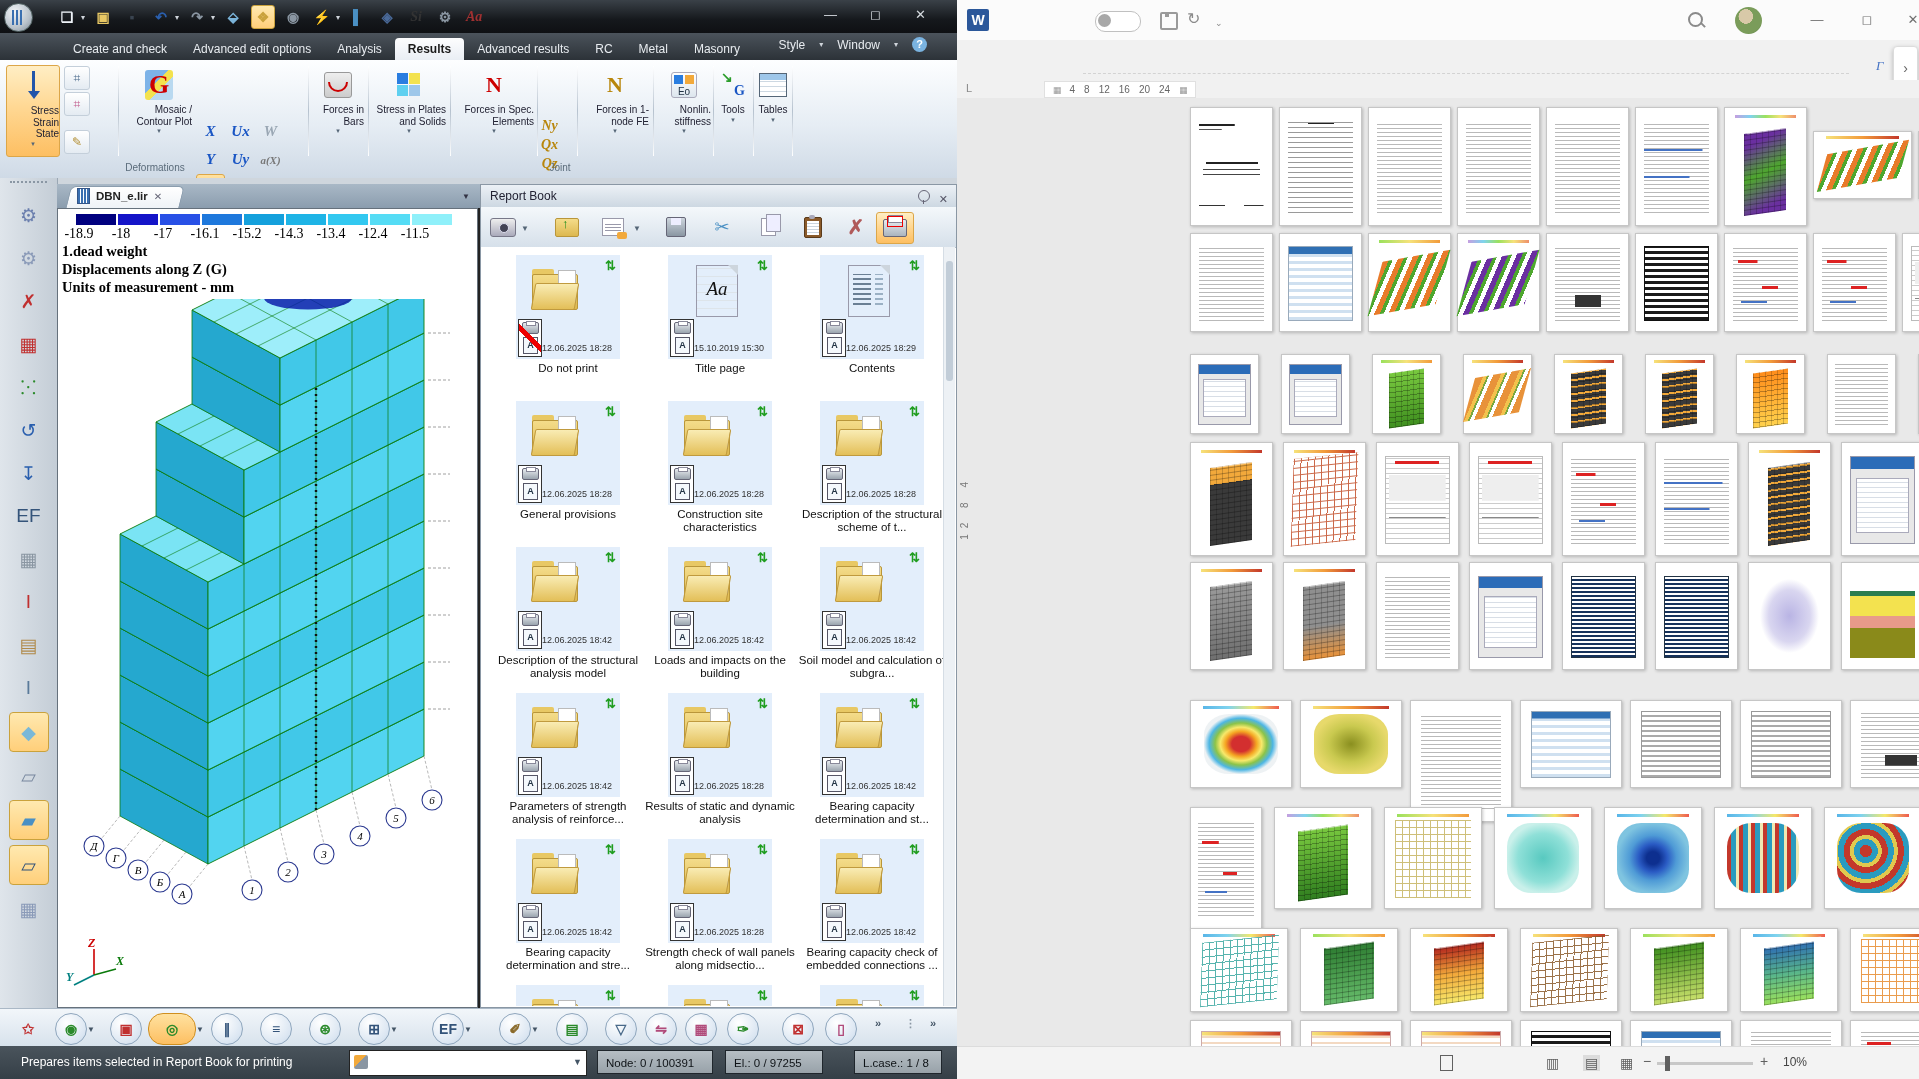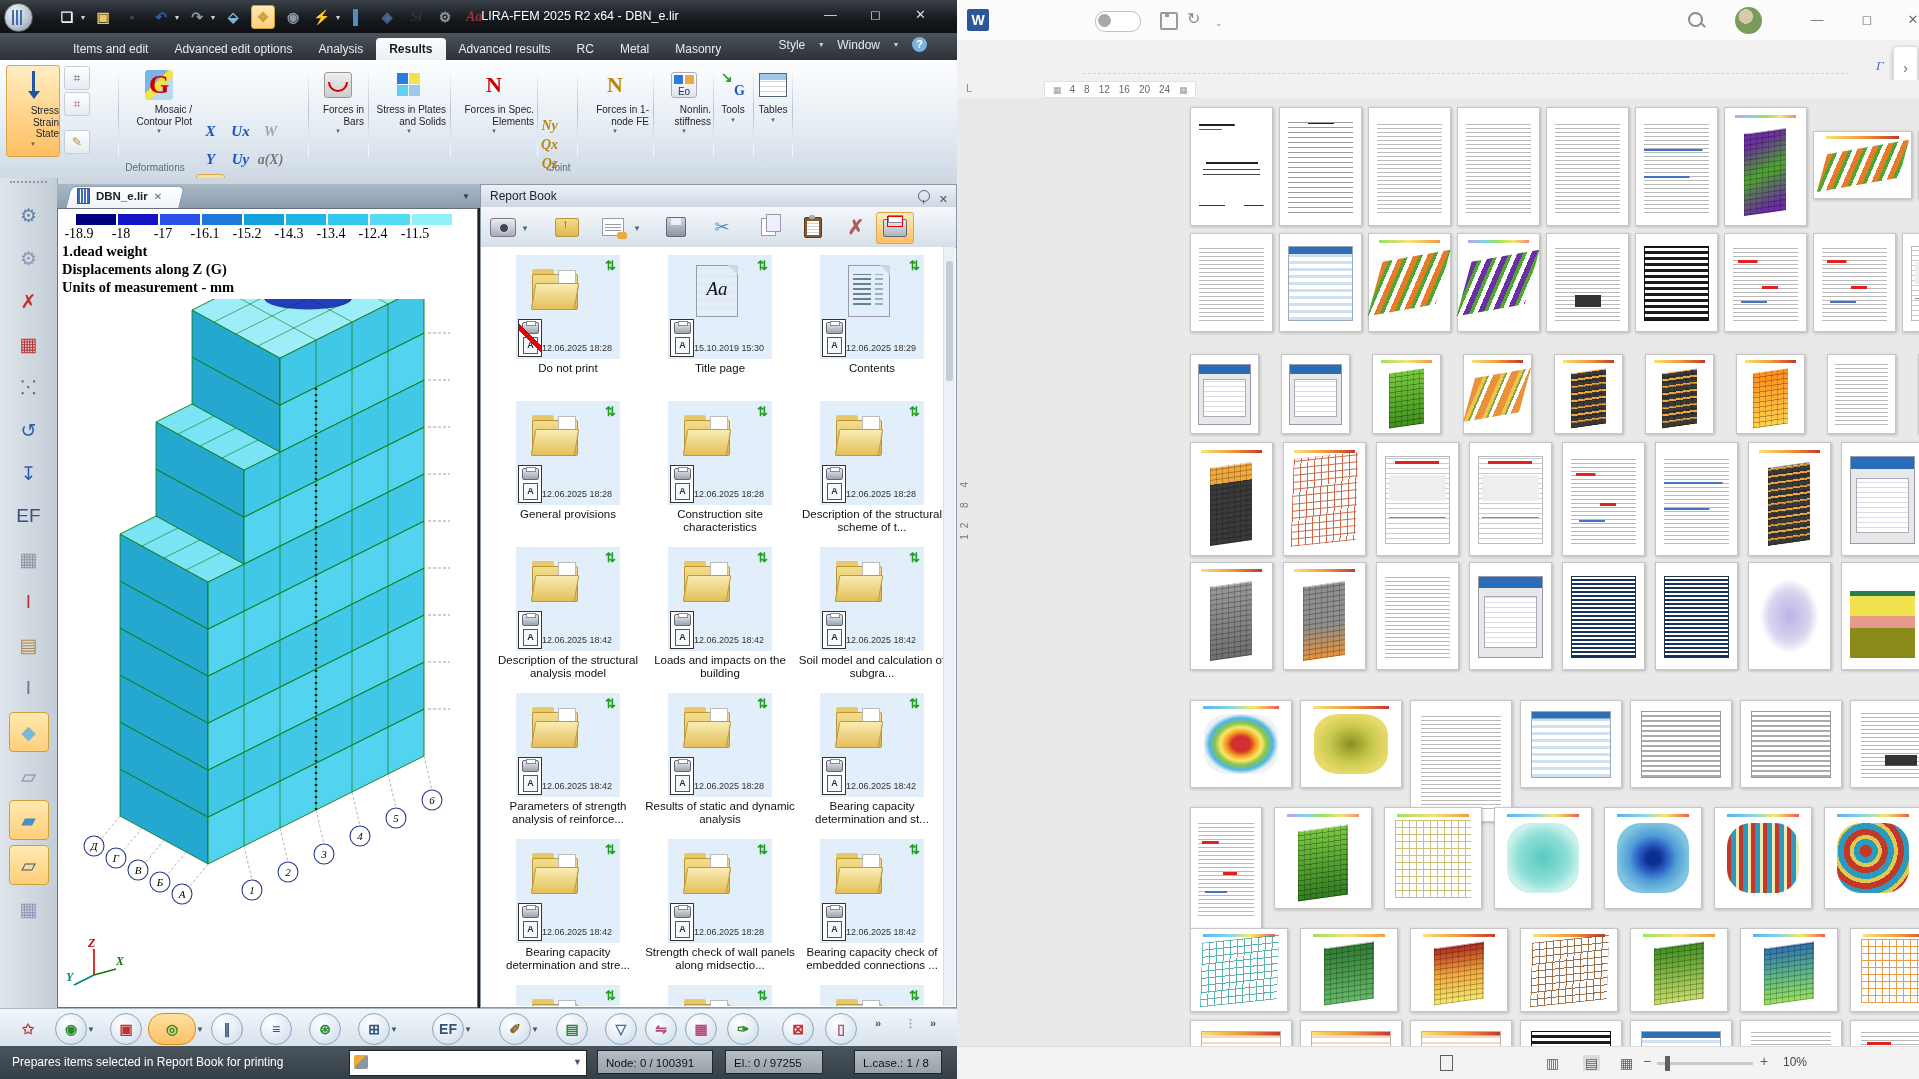--- a/index.html
+++ b/index.html
@@ -133,21 +133,21 @@
   .bigbtn .bdd{font-size:7px;color:#567;}
   .bigbtn.hl{background:linear-gradient(#ffeec4,#ffd894 45%,#fdbf62);border:1px solid #dca648;}
   .minibtn{position:absolute;width:24px;height:22px;border:1px solid #c4cfda;border-radius:3px;
      background:linear-gradient(#fff,#e4ebf2);display:flex;align-items:center;justify-content:center;font-size:12px;}
   #letters-grid{position:absolute;left:196px;top:58px;display:grid;grid-template-columns:repeat(3,29px);
      grid-auto-rows:27px;gap:1px;}
   .lcell{display:flex;align-items:center;justify-content:center;font-family:"Liberation Serif",serif;
      font-style:italic;font-weight:bold;font-size:15px;color:#1a56c4;border-radius:3px;}
   .lcell.gray{color:#9aa7b4;}
   .lcell.active{background:linear-gradient(#ffe2a0,#fdbf62);border:1px solid #dca648;color:#123a8c;}
-  .lcell.small{font-size:14px;color:#777;}
+  .lcell.small{font-size:11px;color:#777;}
   .joint-col{position:absolute;left:541px;top:58px;display:flex;flex-direction:column;gap:3px;
      font-family:"Liberation Serif",serif;font-style:italic;font-weight:bold;font-size:14px;color:#b8860b;align-items:center;}
   
   .i-sss{width:30px;height:30px;position:relative;}
   .i-sss::before{content:"";position:absolute;left:14px;top:0;width:3px;height:22px;background:#2255aa;}
   .i-sss::after{content:"";position:absolute;left:10px;top:20px;border-left:6px solid transparent;
      border-right:6px solid transparent;border-top:8px solid #2255aa;}
   .i-g{font-family:"Liberation Serif",serif;font-weight:bold;font-size:26px;color:#c00;
      background:linear-gradient(135deg,#7db3e8 0 40%,#f3e24f 40% 60%,#b9d9f0 60%);padding:0 4px;border-radius:3px;}
   .i-fb{width:26px;height:24px;background:linear-gradient(#eee,#ccc);border:1px solid #999;border-radius:3px;position:relative;}
@@ -273,21 +273,21 @@
   .btool{position:absolute;top:4px;width:30px;height:30px;border-radius:50%;border:1px solid #8fa6bd;
      background:radial-gradient(circle at 35% 30%,#ffffff,#dbe6f2 70%,#c4d4e4);
      display:flex;align-items:center;justify-content:center;font-size:14px;}
   .btool.sq{border-radius:4px;border-color:transparent;background:none;}
   .btool.hl{width:46px;border-radius:15px;background:linear-gradient(#ffe2a0,#fdbf62);border:1px solid #d08f1f;}
   .bdd2{position:absolute;top:16px;font-size:8px;color:#456;}
   .bchev{position:absolute;top:8px;color:#456;font-size:11px;font-weight:bold;}
   #lira-status{position:absolute;left:0;top:1046px;width:957px;height:33px;
      background:linear-gradient(#4a545c,#353f47);}
   #status-msg{position:absolute;left:0;top:2px;width:345px;height:28px;color:#fff;font-size:12px;
-     line-height:28px;padding-left:12px;box-sizing:border-box;}
+     line-height:28px;padding-left:21px;box-sizing:border-box;}
   #status-combo{position:absolute;left:349px;top:4px;width:236px;height:24px;background:#fff;border:1px solid #222;}
   .combo-ic{position:absolute;left:4px;top:4px;width:14px;height:14px;
      background:linear-gradient(135deg,#f2a93b 0 45%,#8a96a2 45%);border-radius:2px;}
   .combo-dd{position:absolute;right:4px;top:6px;font-size:9px;color:#456;}
   .sseg{position:absolute;top:4px;height:24px;background:linear-gradient(#b6bec4,#98a2a9);border:1px solid #1f262c;
      color:#0e1216;font-size:11.5px;line-height:24px;padding:0 8px;box-sizing:border-box;white-space:nowrap;}
   
   #word-status{position:absolute;left:174px;top:1046px;right:0;height:33px;background:#f3f3f3;border-top:1px solid #dcdcdc;}
   .ws-ic{position:absolute;top:8px;color:#606060;font-size:14px;}
   .ws-track{position:absolute;left:700px;top:15px;width:96px;height:3px;background:#c8c8c8;}
@@ -602,29 +602,28 @@
           <div class="qat-btn hl" style="color: rgb(202, 162, 60); font-weight: bold;">❖</div>
           <div class="qat-btn" style="color: rgb(138, 150, 162); font-weight: bold;">◉</div>
           <div class="qat-btn" style="color: rgb(232, 194, 58); font-weight: bold;">⚡</div>
           <span class="qat-dd">▾</span>
           <div class="qat-btn" style="color: rgb(74, 144, 196); font-weight: bold;">▌</div>
           <div class="qat-btn" style="color: rgb(74, 106, 154); font-weight: bold;">◈</div>
           <div class="qat-btn" style="color: rgb(51, 51, 51); font-weight: bold; font-style: italic; font-family: &quot;Liberation Serif&quot;, serif;">Si</div>
           <div class="qat-btn" style="color: rgb(138, 150, 162); font-weight: bold;">⚙</div>
           <div class="qat-btn" style="color: rgb(160, 48, 48); font-weight: bold; font-style: italic; font-family: &quot;Liberation Serif&quot;, serif;">Aa</div>
         </div>
-      <div id="lira-title">LIRA-FEM 2025 R2 x64 - DBN_e.lir</div>
       <div class="l-winbtns">
         <div class="l-winbtn">—</div>
         <div class="l-winbtn">◻</div>
         <div class="l-winbtn">✕</div>
       </div>
     </div>
     <div id="lira-tabs">
-        <div class="rtab">Items and edit</div>
+        <div class="rtab">Create and check</div>
         <div class="rtab">Advanced edit options</div>
         <div class="rtab">Analysis</div>
         <div class="rtab active">Results</div>
         <div class="rtab">Advanced results</div>
         <div class="rtab">RC</div>
         <div class="rtab">Metal</div>
         <div class="rtab">Masonry</div>
       </div>
     <div id="tabs-right">
         <span>Style</span>

